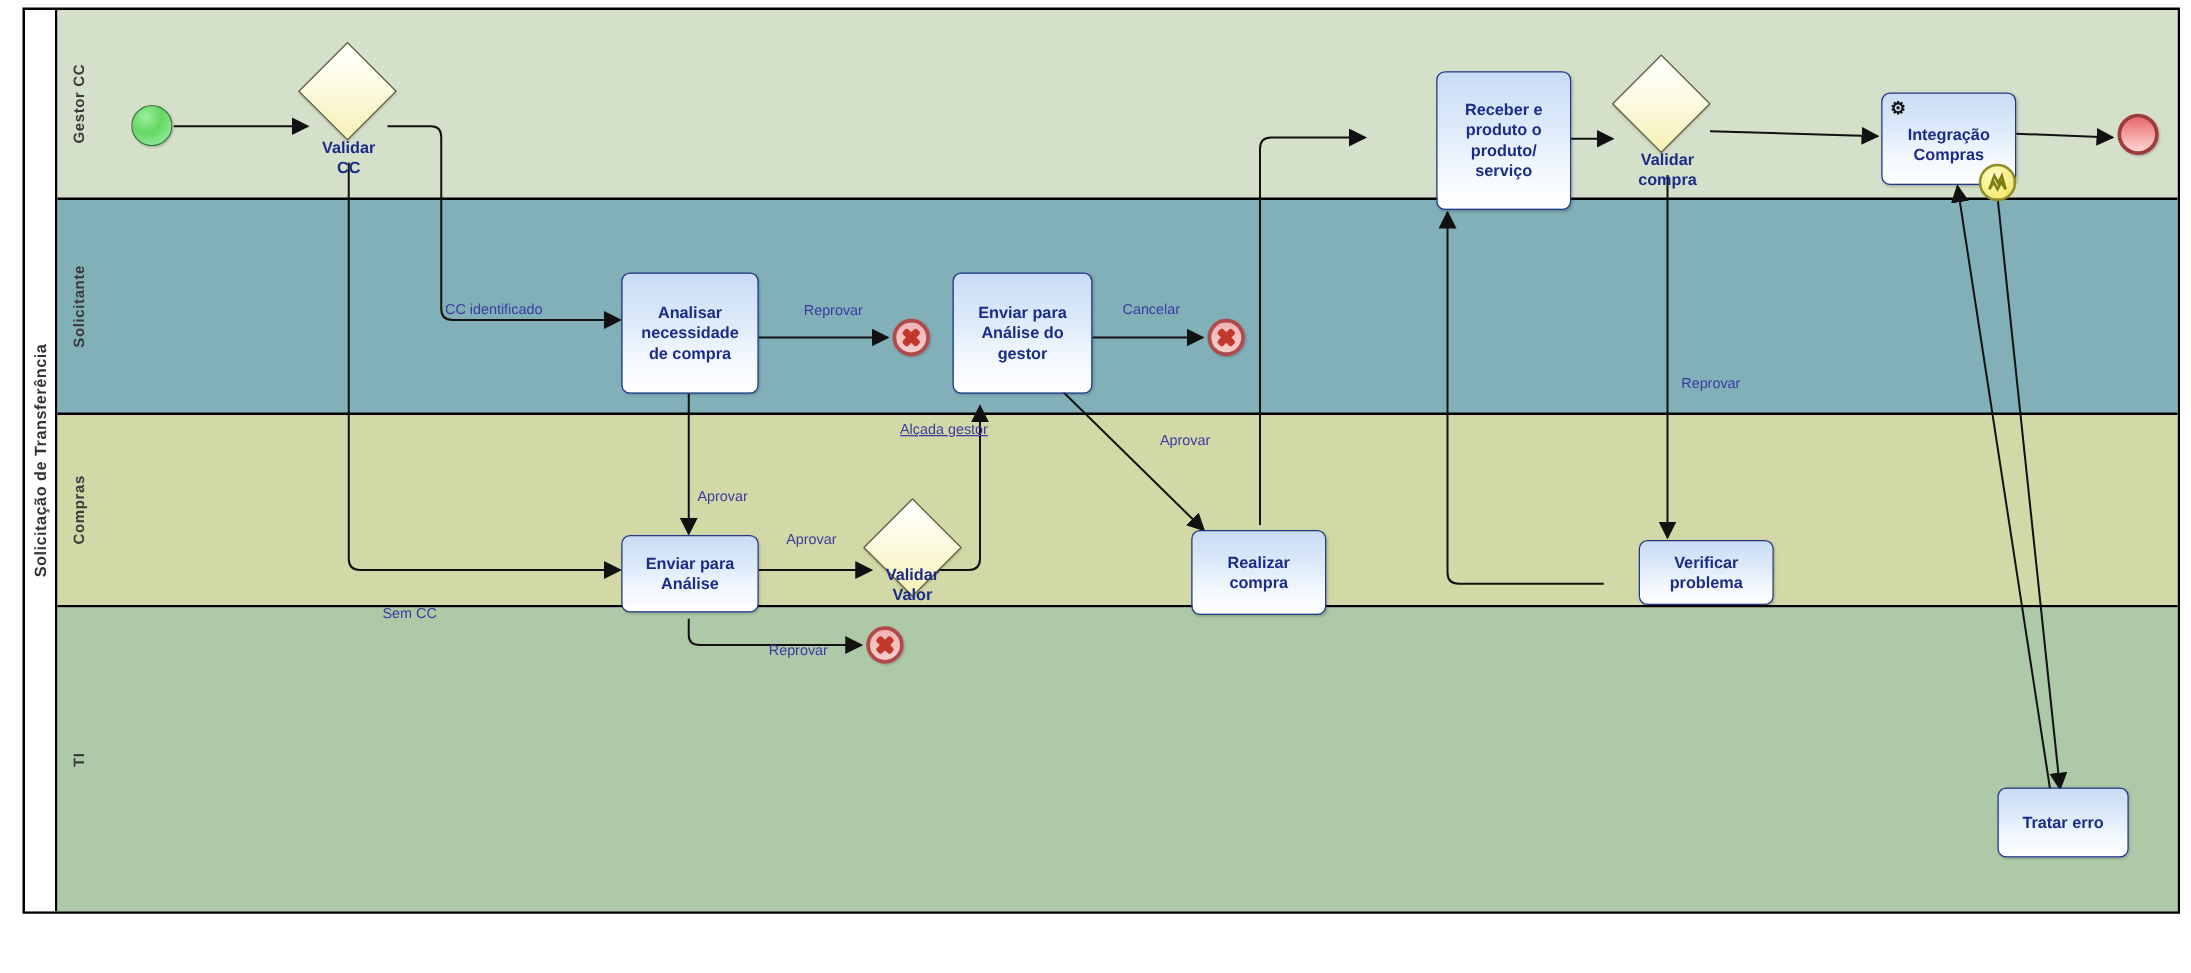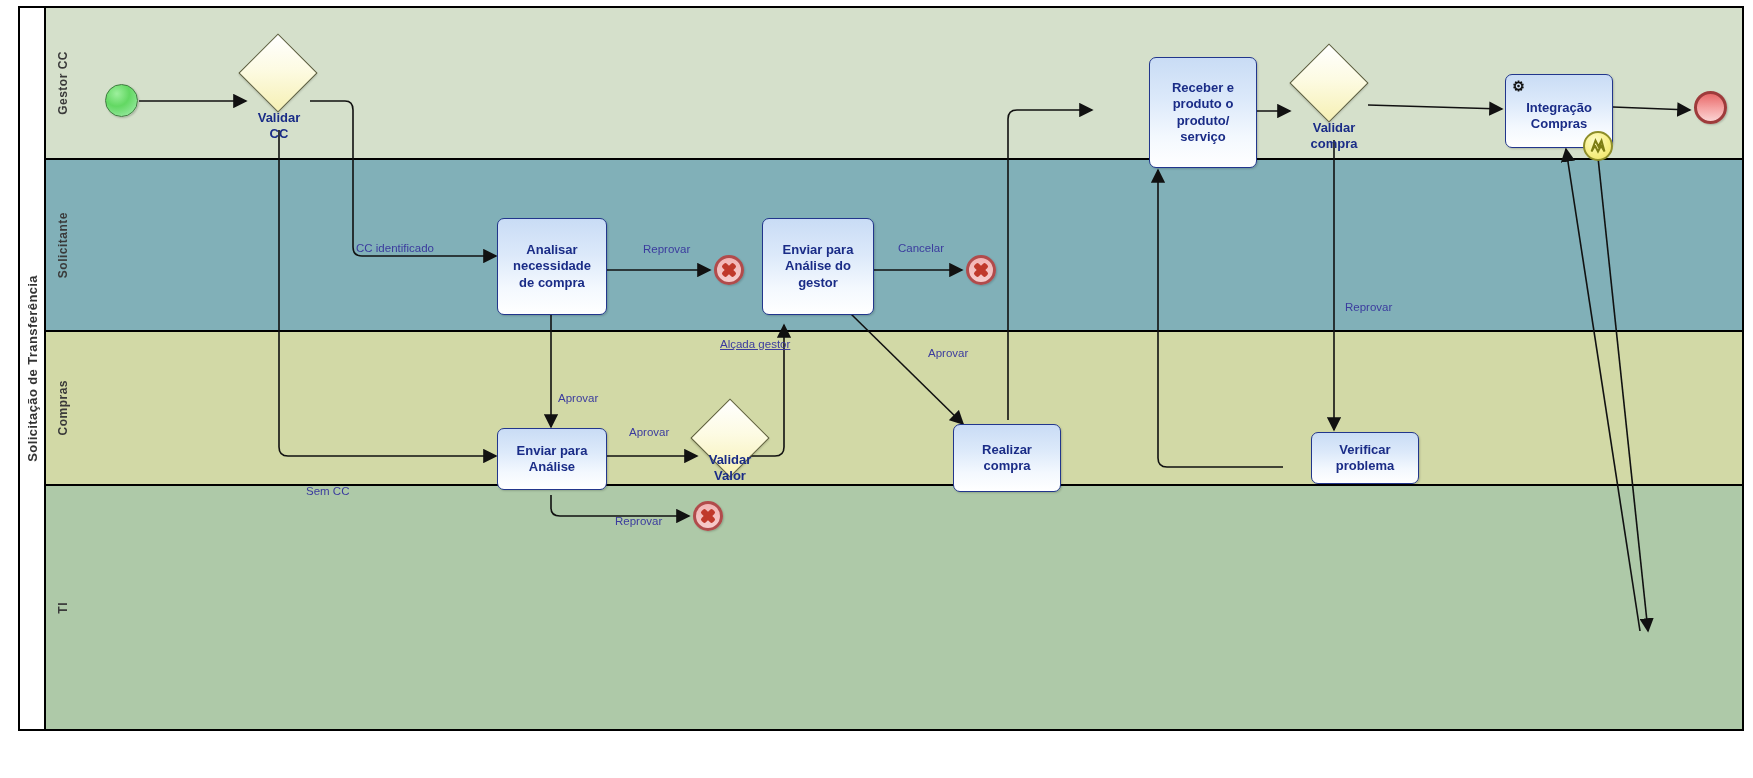--- a/index.html
+++ b/index.html
@@ -393,20 +393,25 @@
         <div>Integração</div>
         <div>Compras</div>
       </div>
     </div>
     <div class="boundary-error" style="left:1583px; top:131px;">
       <svg width="18" height="18" viewBox="0 0 18 18">
         <path d="M2.5,14.5 L6.5,3.5 L9.5,9.5 L12.5,3.5 L15.5,14.5 L12,8.8 L9,14.5 L6,8.8 Z" fill="none" stroke="#7d7d14" stroke-width="2" stroke-linejoin="miter"></path>
       </svg>
     </div>
 
+    <div class="task" style="left:1598px; top:630px; width:105px; height:56px;">
+      <div class="tlabel">
+        <div>Tratar erro</div>
+      </div>
+    </div>
 
     <div class="end-event" style="left:1694px; top:91px;"></div>
 
     <div class="edge-label" style="left:356px; top:242px;">CC identificado</div>
 
     <div class="edge-label" style="left:306px; top:437px;margin-top:48px;">Sem CC</div>
 
     <div class="edge-label" style="left:643px; top:243px;">Reprovar</div>
 
     <div class="edge-label" style="left:898px; top:242px;">Cancelar</div>

